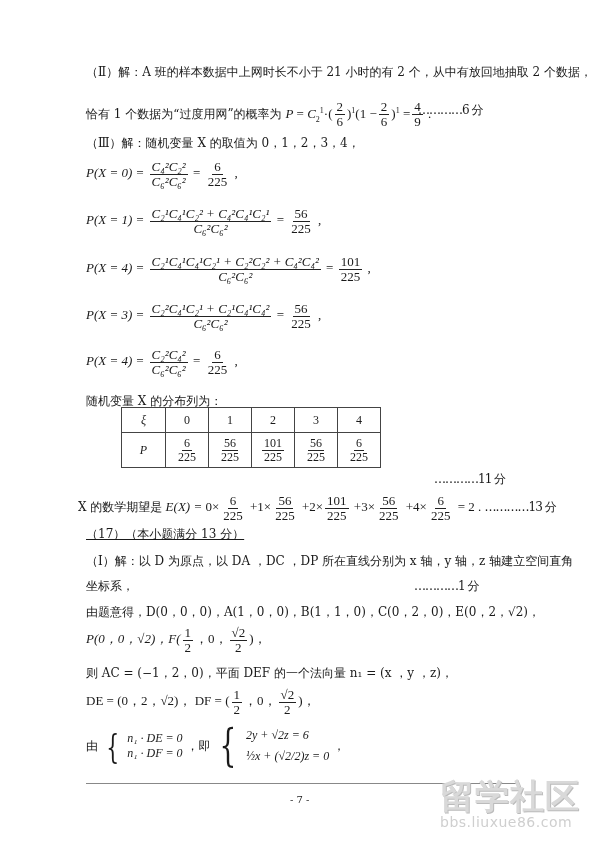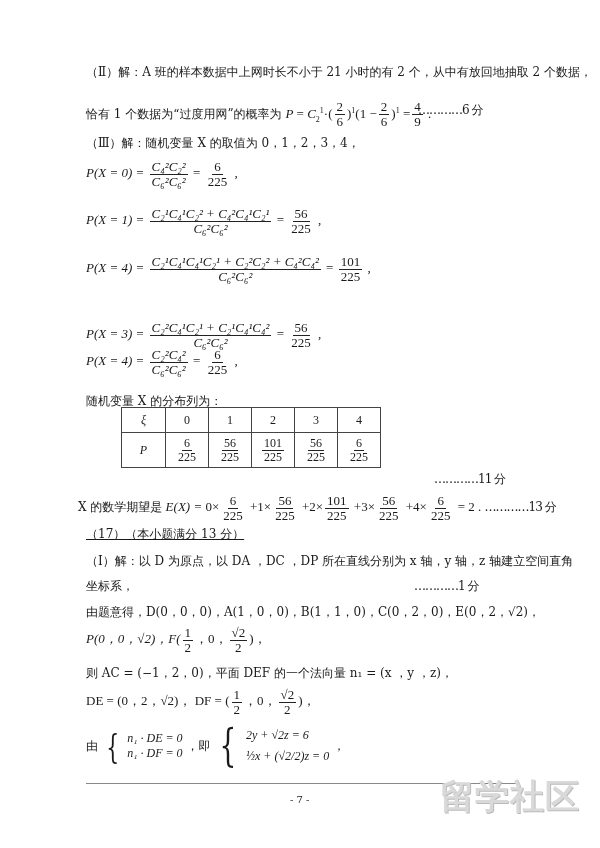--- a/index.html
+++ b/index.html
@@ -74,21 +74,21 @@
   <span class="i">P(X = 4) =</span>
   <span class="frac">
       <span class="num i">C₂¹C₄¹C₄¹C₂¹ + C₂²C₂² + C₄²C₄²</span>
       <span class="den i">C₆²C₆²</span>
     </span> =
   <span class="frac">
       <span class="num">101</span>
       <span class="den">225</span>
     </span> ,
 </div>
-<div class="abs m" style="left:86px; top:302px;margin-top:19px;">
+<div class="abs m" style="left:86px; top:302px;">
   <span class="i">P(X = 3) =</span>
   <span class="frac">
       <span class="num i">C₂²C₄¹C₂¹ + C₂¹C₄¹C₄²</span>
       <span class="den i">C₆²C₆²</span>
     </span> =
   <span class="frac">
       <span class="num">56</span>
       <span class="den">225</span>
     </span> ,
 </div>
@@ -213,13 +213,14 @@
     <span>2y + √2z = 6</span>
     <span style="padding-top:6px;">½x + (√2/2)z = 0</span>
   </span>
   <span style="vertical-align:middle;">，</span>
 </div>
 
 <div class="rule"></div>
 <div class="abs" style="left:290px; top:794px; font-size:10px;">- 7 -</div>
 <div class="wm">
   <span class="big">留学社区</span>
+  <span class="small">bbs.liuxue86.com</span>
 </div>
 
 </body></html>

